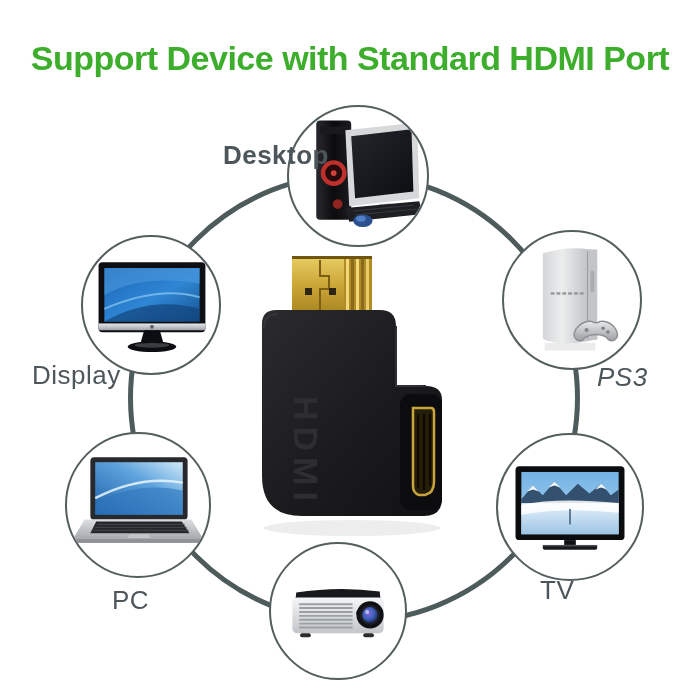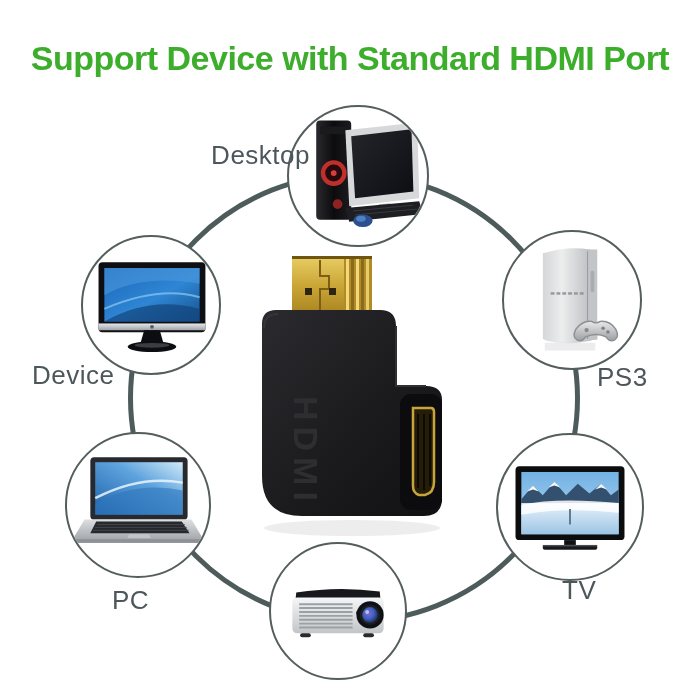--- a/index.html
+++ b/index.html
@@ -27,25 +27,25 @@
   .c-desktop  {left:287px;top:105px;width:142px;height:142px;}
   .c-display  {left:81px; top:235px;width:140px;height:140px;}
   .c-ps3      {left:502px;top:230px;width:140px;height:140px;}
   .c-pc       {left:65px; top:432px;width:146px;height:146px;}
   .c-tv       {left:496px;top:433px;width:148px;height:148px;}
   .c-projector{left:269px;top:542px;width:138px;height:138px;}
   .device-label{
     position:absolute;font-size:26px;font-weight:400;letter-spacing:0.5px;
     color:var(--label-gray,#4D575B);white-space:nowrap;
   }
-  .l-desktop  {left:148px;top:140px;width:162px;text-align:right;}
+  .l-desktop  {left:167px;top:140px;width:162px;text-align:right;font-weight:bold;}
   .l-display  {left:32px; top:360px;}
-  .l-ps3      {left:597px;top:362px;}
+  .l-ps3      {left:597px;top:362px;font-style:italic;}
   .l-pc       {left:112px;top:575px;margin-top:10px;}
-  .l-tv       {left:562px;top:575px;}
+  .l-tv       {left:540px;top:575px;}
   .l-projector{left:400px;top:643px;}
   .adapter{position:absolute;left:250px;top:248px;width:200px;height:300px;}
 </style>
 </head>
 <body>
 
 <div id="stage">
 
   <div class="title">Support Device with Standard HDMI Port</div>
 
@@ -271,18 +271,18 @@
       <path d="M163,160 L181,160 Q184,160 184,164 L184,234 Q184,245 175,247 L169,247 Q163,245 163,238 Z" fill="#241d08" stroke="#c8a43c" stroke-width="2.5"></path>
       <g stroke="#0d0a03" stroke-width="2">
         <line x1="168" y1="166" x2="168" y2="240"></line>
           <line x1="174" y1="166" x2="174" y2="242"></line>
           <line x1="180" y1="166" x2="180" y2="238"></line>
       </g>
     </svg>
   </div>
 
   <div class="device-label l-desktop">Desktop</div>
-  <div class="device-label l-display">Device</div>
+  <div class="device-label l-display">Display</div>
   <div class="device-label l-ps3">PS3</div>
   <div class="device-label l-pc">PC</div>
   <div class="device-label l-tv">TV</div>
 
 </div>
 
 </body></html>

